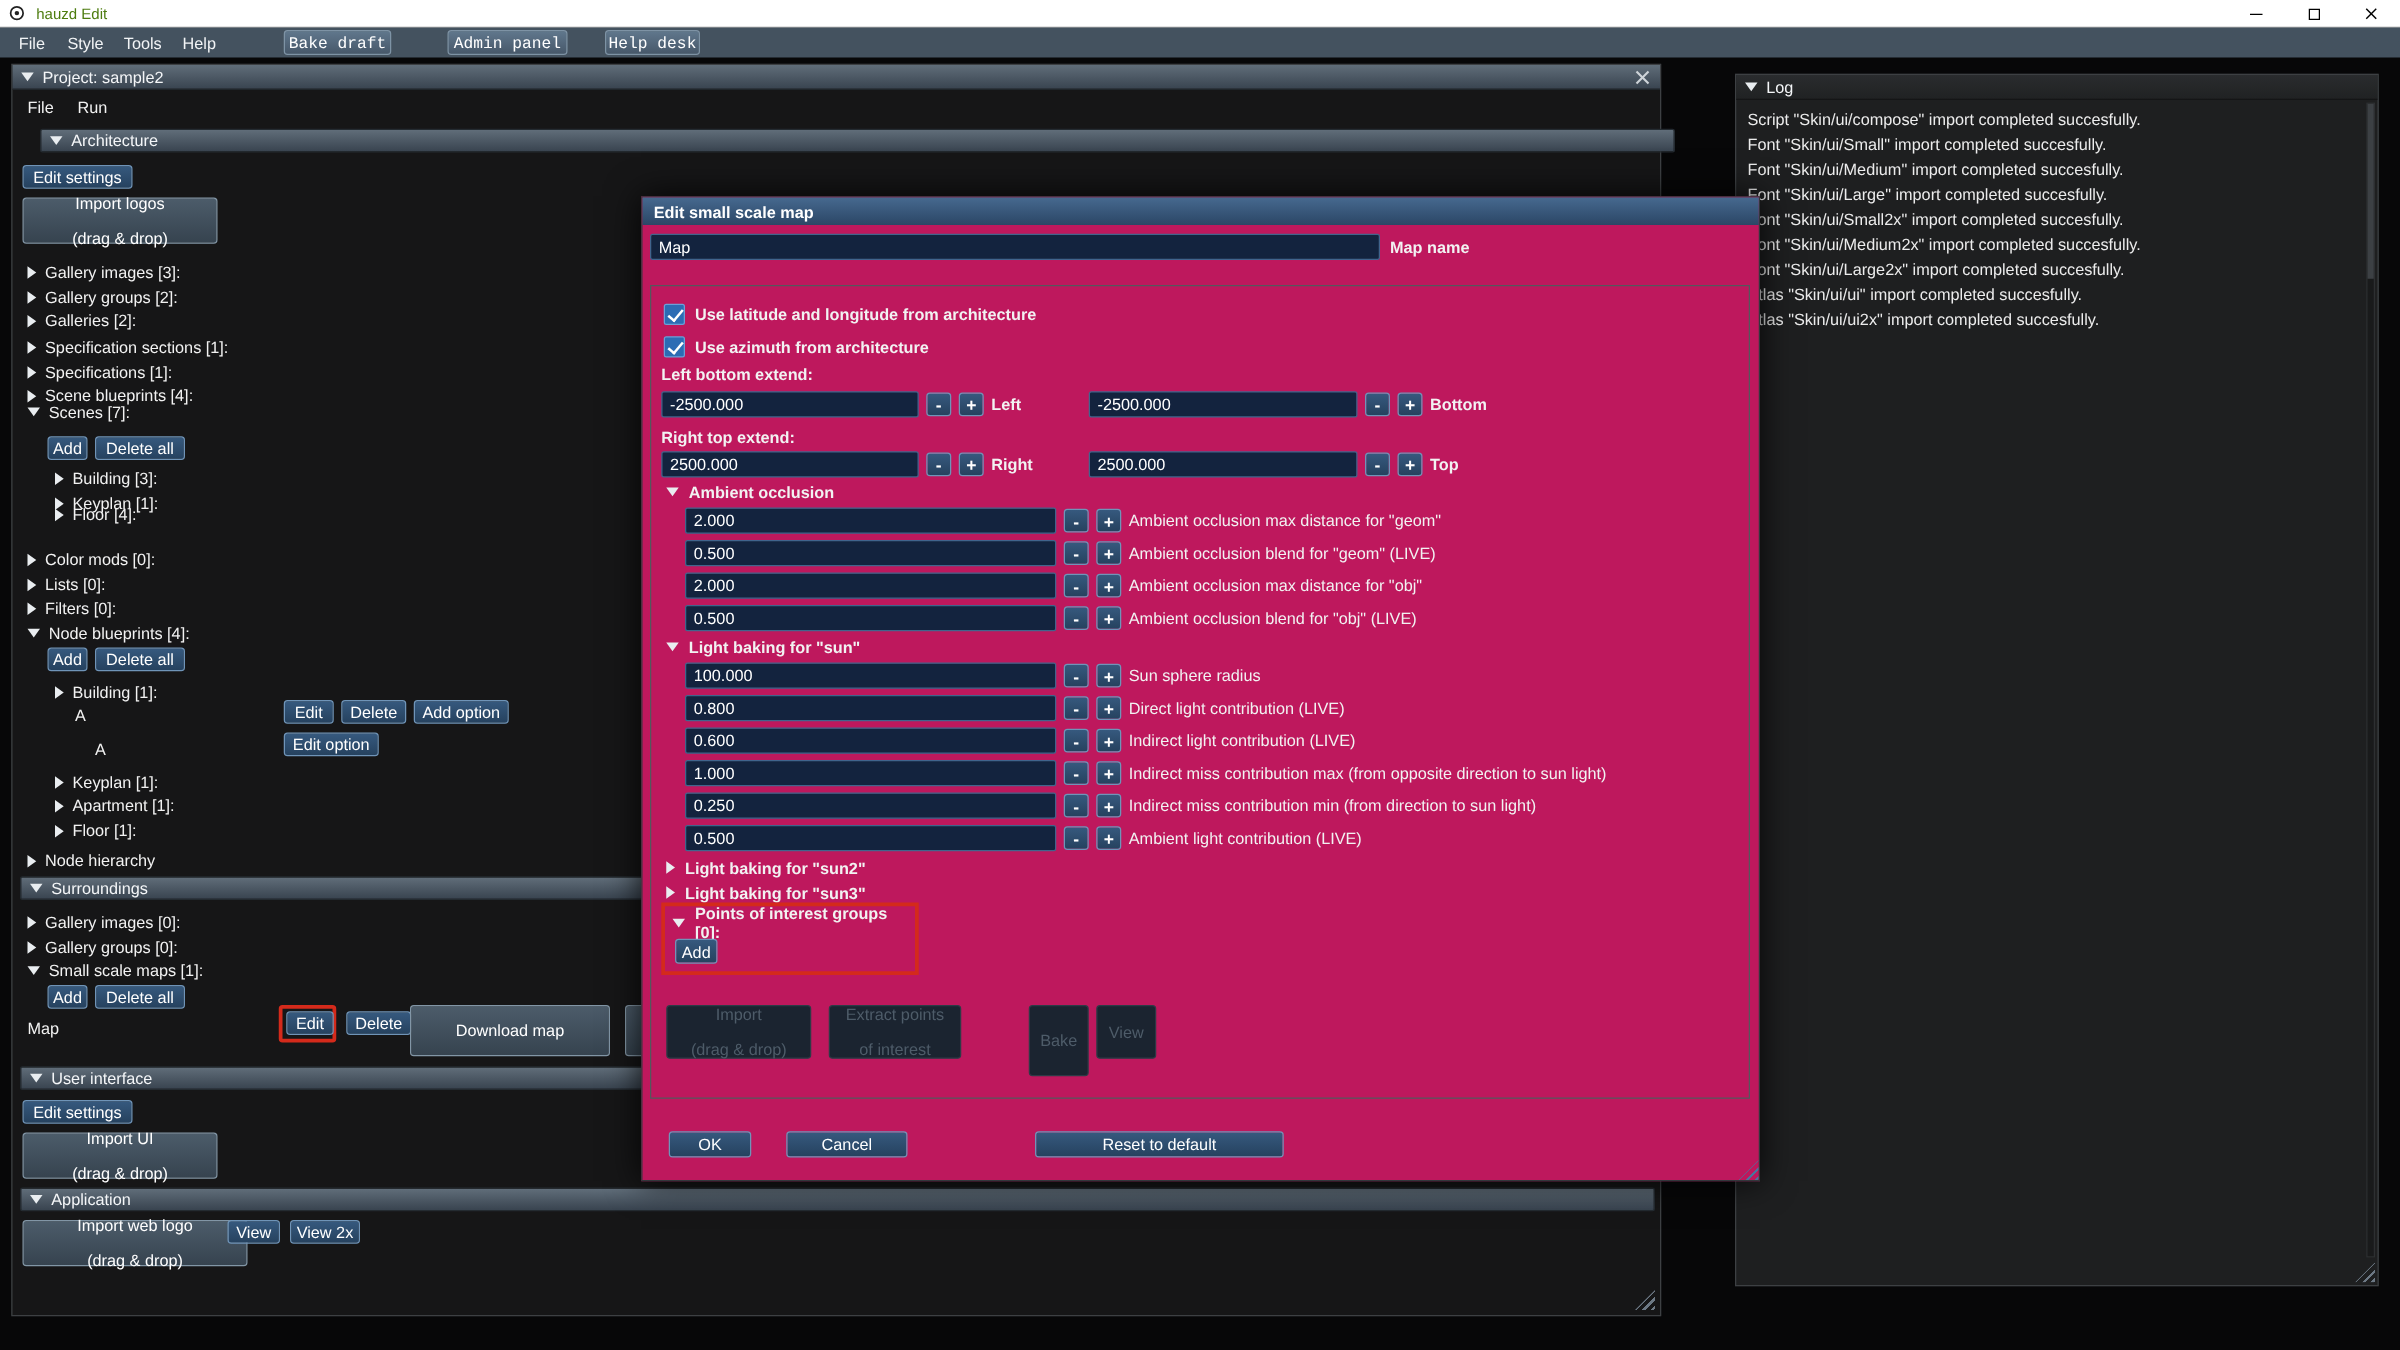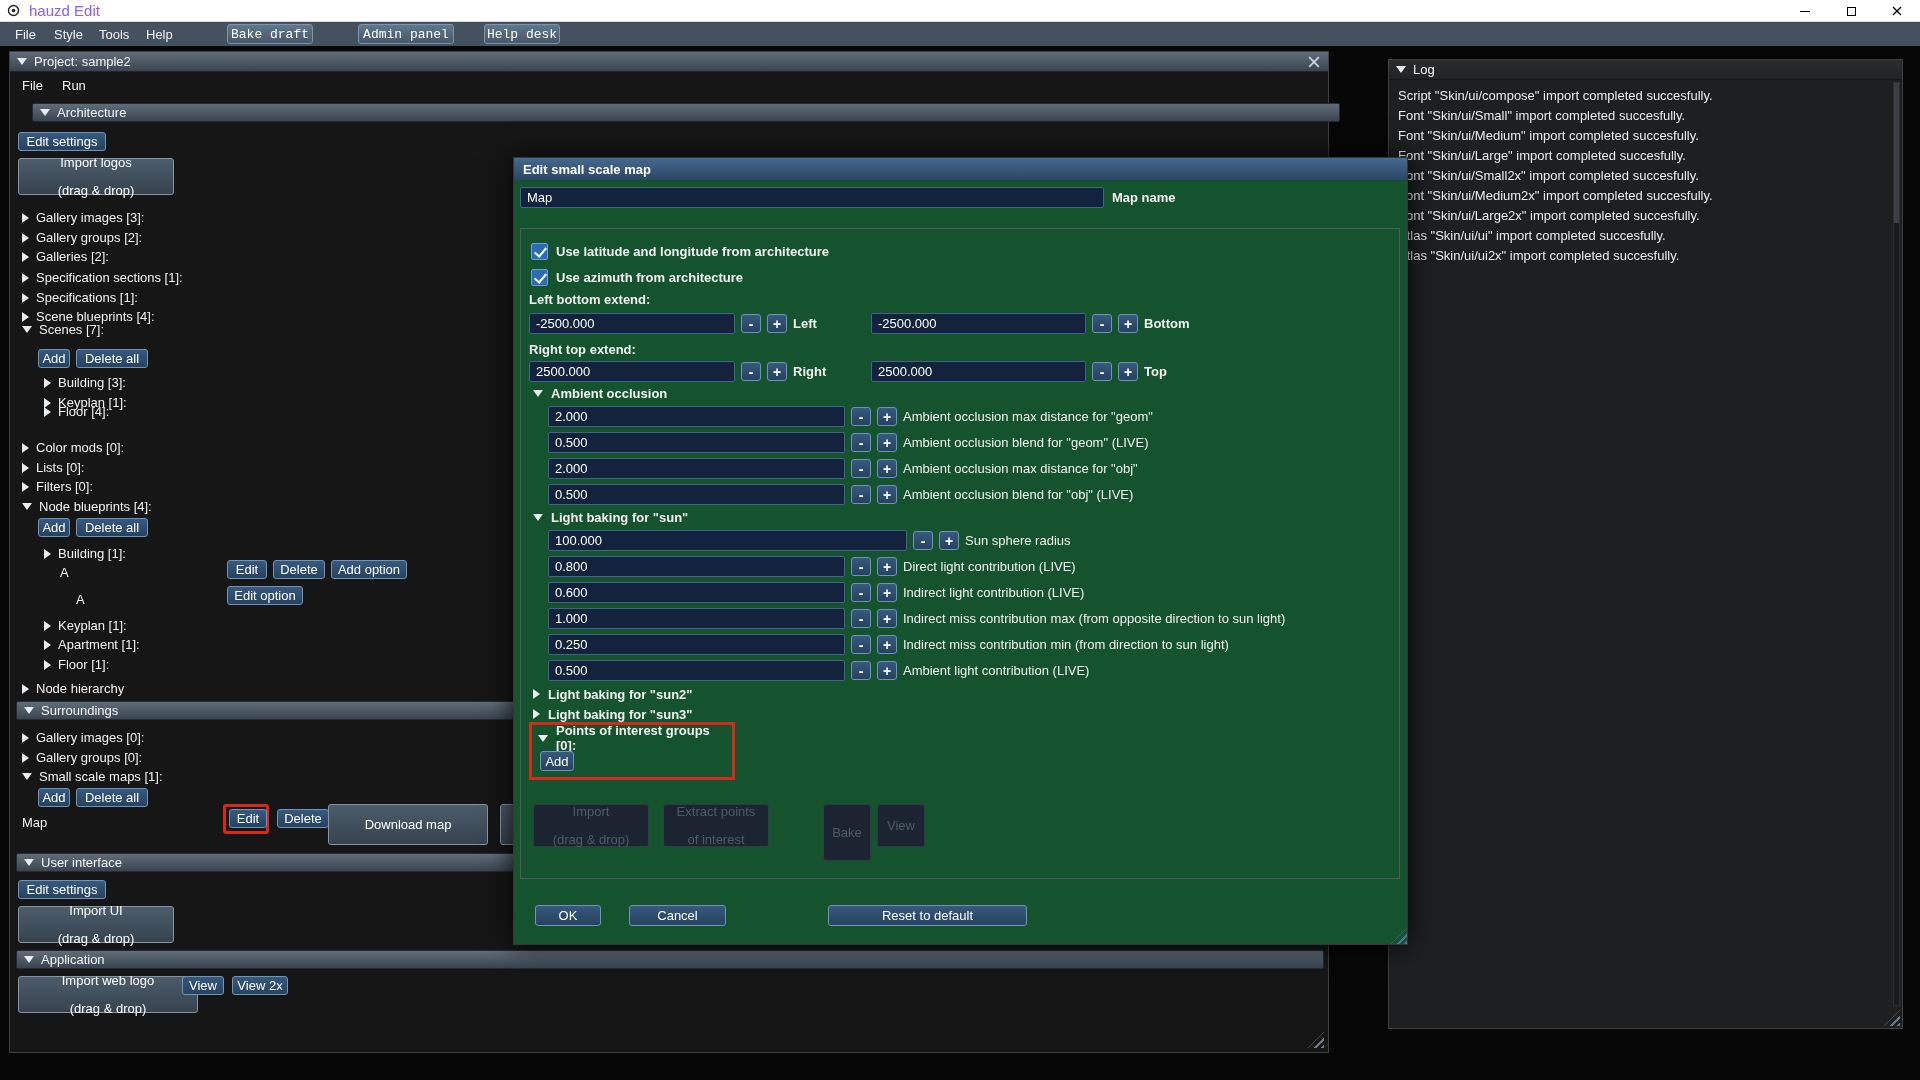--- a/index.html
+++ b/index.html
@@ -4,21 +4,21 @@
 <style>
   * { margin:0; padding:0; box-sizing:border-box; }
   html,body { width:1920px; height:1080px; background:#070708; overflow:hidden;
               font-family:"Liberation Sans", sans-serif; }
   #screen { position:relative; width:1920px; height:1080px; }
 
   
   .titlebar { position:absolute; left:0; top:0; width:1920px; height:22px; background:#ffffff;
               display:flex; align-items:center; border-bottom:1px solid #d9d9d9; }
   .app-icon { width:15px; height:15px; margin-left:6px; display:flex; align-items:center; justify-content:center; }
-  .title-text { margin-left:8px; font-size:15px; color:#8b5cf6; }
+  .title-text { margin-left:8px; font-size:12px; color:#4d7c0f; }
   .win-controls { position:absolute; right:0; top:0; height:22px; display:flex; }
   .win-btn { width:46px; height:22px; display:flex; align-items:center; justify-content:center; cursor:pointer; }
   .ic-min { width:10px; height:1px; background:#000; }
   .ic-max { width:9px; height:9px; border:1px solid #000; }
 
   .menubar { position:absolute; left:0; top:22px; width:1920px; height:24px; background:#44525f; }
   .menu-item { position:absolute; top:0; height:24px; display:flex; align-items:center; color:#f2f4f6; font-size:13px; }
   .mbar-btn { position:absolute; top:2px; height:20px; border-radius:3px; color:#fff; font-size:13px;
               background:linear-gradient(#60778c,#47586a); border:1px solid #7e93a5;
               display:flex; align-items:center; justify-content:center;font-family:Liberation Mono, monospace; }
@@ -288,21 +288,21 @@
       <div>Font "Skin/ui/Large2x" import completed succesfully.</div>
       <div>Atlas "Skin/ui/ui" import completed succesfully.</div>
       <div>Atlas "Skin/ui/ui2x" import completed succesfully.</div>
     </div>
     <div style="position:absolute;right:2px;top:22px;bottom:22px;width:7px;background:#191a1b;border:1px solid #2d2f31">
       <div style="position:absolute;left:0;top:0;width:5px;height:140px;background:#3c4044"></div>
     </div>
     <div class="grip" style="left:495px;top:950px"></div>
   </div>
 
-  <div style="position:absolute;left:513px;top:157px;width:895px;height:788px;background:#14532d;border:1px solid #33373c;box-shadow:0 0 26px rgba(0,0,0,.85)">
+  <div style="position:absolute;left:513px;top:157px;width:895px;height:788px;background:#be185d;border:1px solid #33373c;box-shadow:0 0 26px rgba(0,0,0,.85)">
     <div style="position:absolute;left:0;top:0;right:0;height:22px;background:linear-gradient(#46698f,#2b4666);display:flex;align-items:center;padding:0 9px;color:#fff;font-size:13px;font-weight:bold">
       <span>Edit small scale map</span>
     </div>
 
     <input class="nfield" style="position: absolute; left: 6px; top: 29px; width: 584px;" value="Map">
     <span class="mlabel blabel" style="position:absolute;left:598px;top:32px">Map name</span>
 
     <div style="position:absolute;left:6px;top:70px;width:880px;height:651px;border:1px solid #54585c">
 
       <div class="cbrow" style="left:10px;top:13px">
@@ -371,21 +371,21 @@
         <div class="pm">-</div>
         <div class="pm">+</div>
         <span class="mlabel">Ambient occlusion blend for "obj" (LIVE)</span>
       </div>
 
       <div class="subhead" style="left:12px;top:280px">
         <span class="tri-d"></span>
         <span>Light baking for "sun"</span>
       </div>
       <div class="mrow" style="left:27px;top:301px;width:846px">
-        <input class="nfield" style="width: 359px;" value="100.000">
+        <input class="nfield" style="width: 297px;" value="100.000">
         <div class="pm">-</div>
         <div class="pm">+</div>
         <span class="mlabel">Sun sphere radius</span>
       </div>
       <div class="mrow" style="left:27px;top:327px;width:846px">
         <input class="nfield" style="width: 297px;" value="0.800">
         <div class="pm">-</div>
         <div class="pm">+</div>
         <span class="mlabel">Direct light contribution (LIVE)</span>
       </div>

